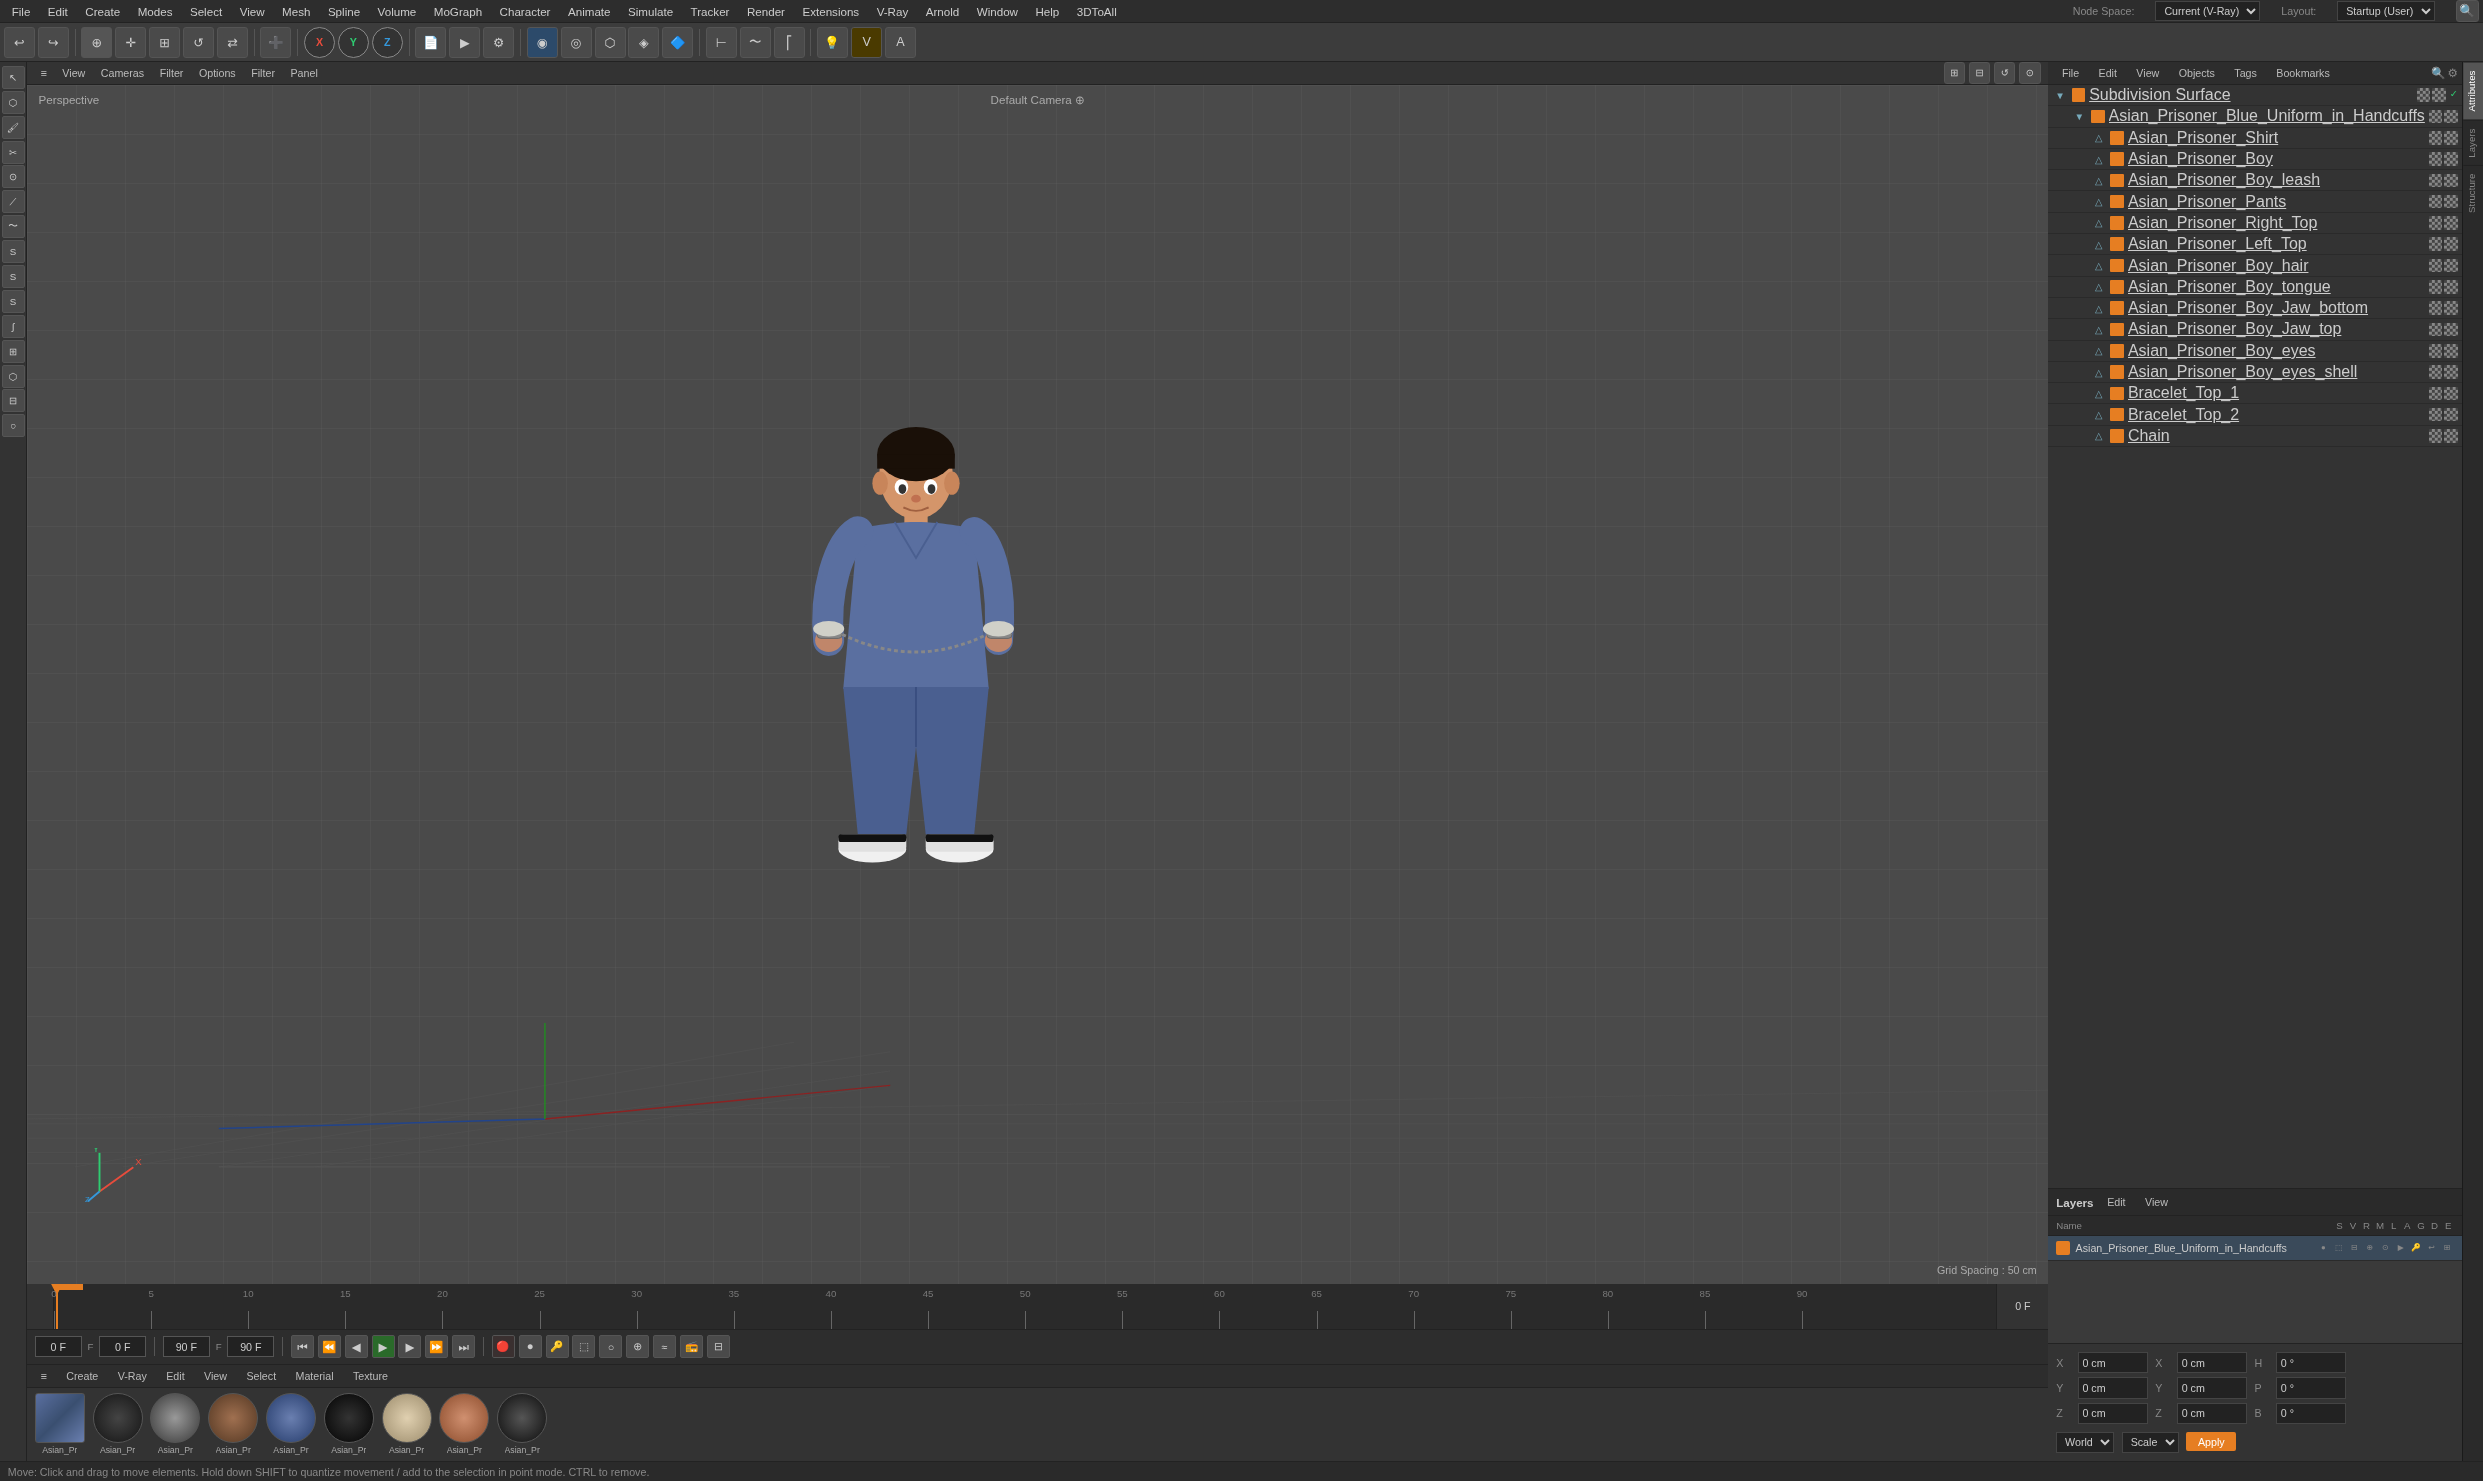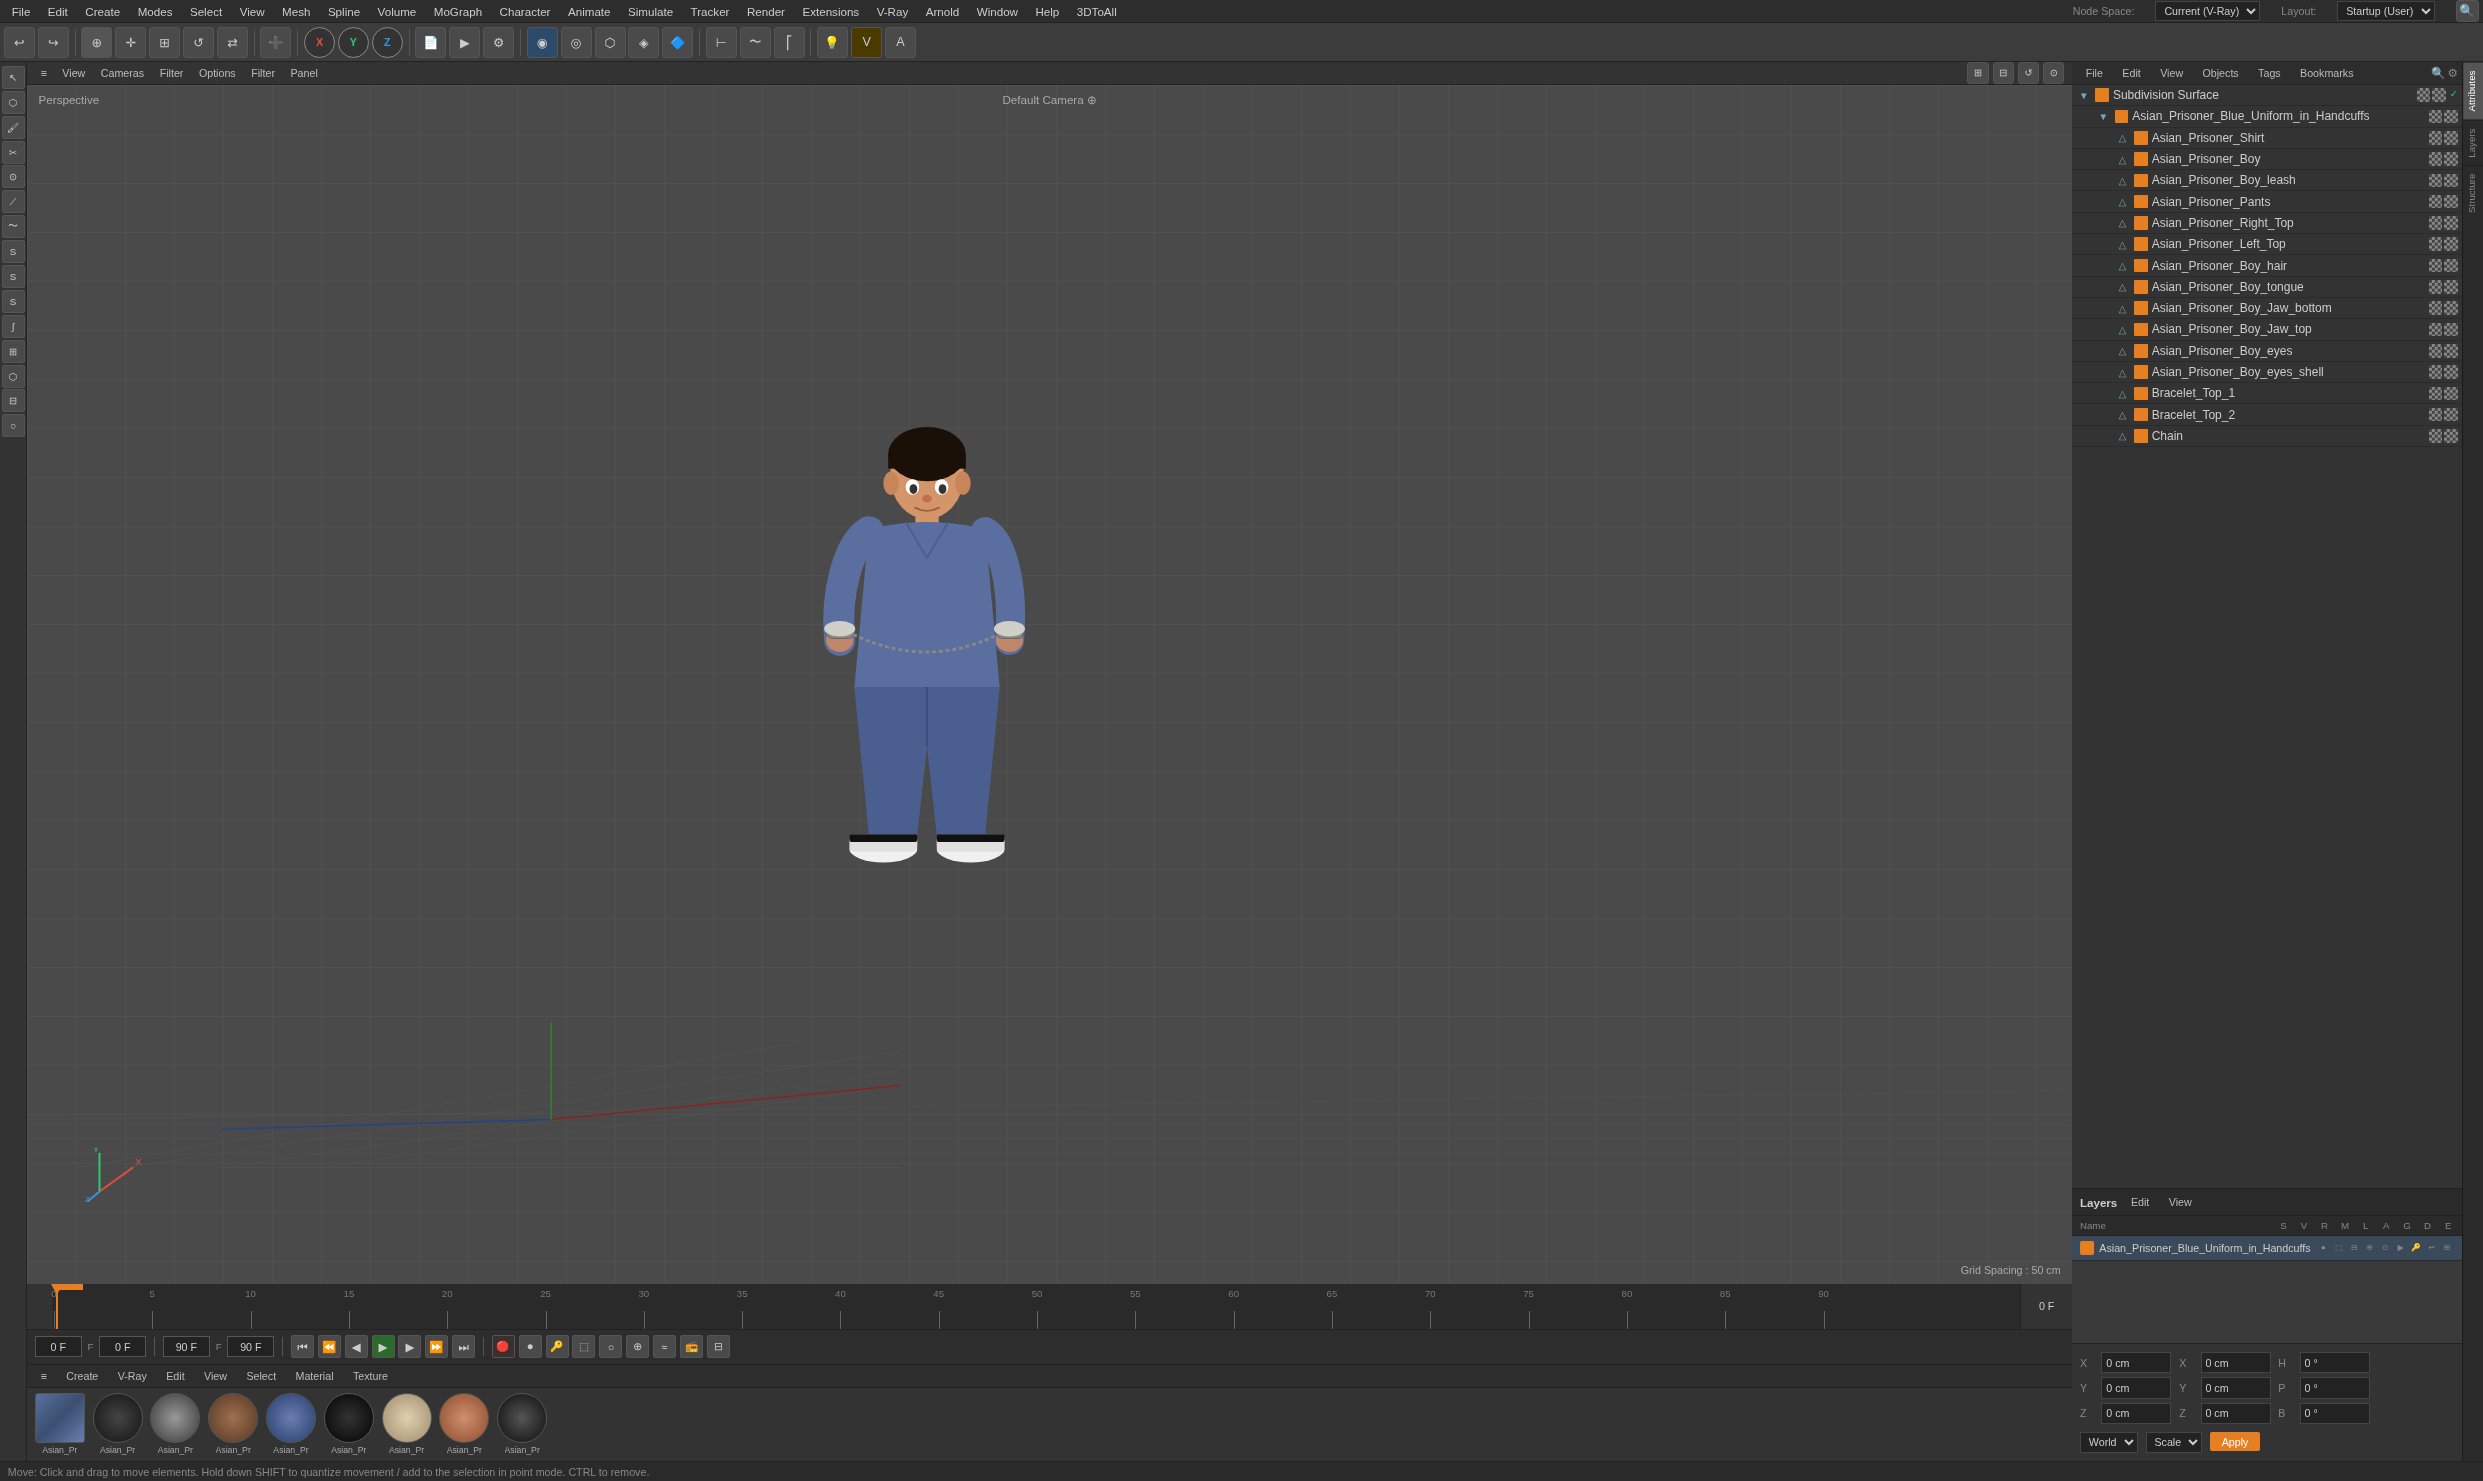--- a/index.html
+++ b/index.html
@@ -211,21 +211,21 @@
       display: flex;
       align-items: center;
       height: 21.3px;
       padding: 0 3.9px;
       gap: 3.9px;
       cursor: pointer;
       border-bottom: 1px solid #2a2a2a;
     }
     .tree-item .indent { width: 15.5px; flex-shrink: 0; }
     .tree-item .item-icon { width: 15.5px; height: 15.5px; display: flex; align-items: center; justify-content: center; font-size: 9.7px; color: #7ab; flex-shrink: 0; }
-    .tree-item .item-name { flex: 1; color: #ccc; font-size: 12px; white-space: nowrap; overflow: hidden; text-overflow: ellipsis; }
+    .tree-item .item-name { flex: 1; color: #ccc; font-size: 16px; white-space: nowrap; overflow: hidden; text-overflow: ellipsis; text-decoration: underline; }
     .tree-item .item-controls { display: flex; gap: 1.9px; margin-left: auto; }
     .orange-sq { width: 13.6px; height: 13.6px; background: #e67e22; border-radius: 1px; flex-shrink: 0; }
     .checker-sq { width: 13.6px; height: 13.6px; background: repeating-conic-gradient(#888 0% 25%, #444 0% 50%) 0 0 / 5.8px 5.8px; border-radius: 1px; flex-shrink: 0; }
 
     
     #layers-panel {
       height: 155px;
       border-top: 1.9px solid #222;
       display: flex;
       flex-direction: column;
@@ -255,21 +255,21 @@
     .layer-ctrl-icon { width: 13.6px; height: 13.6px; display: flex; align-items: center; justify-content: center; font-size: 7.8px; color: #888; }
 
     
     #layers-cols {
       display: flex;
       align-items: center;
       height: 19.4px;
       padding: 0 7.8px;
       background: #2a2a2a;
       border-bottom: 1px solid #222;
-      gap: 9px;
+      gap: 2px;
     }
     .layers-col-name { flex: 1; font-size: 9.7px; color: #888; }
     .layers-col-ctrl { width: 11.6px; font-size: 9.7px; color: #888; text-align: center; }
 
     
     #playback-row {
       height: 35px;
       background: #2d2d2d;
       display: flex;
       align-items: center;

